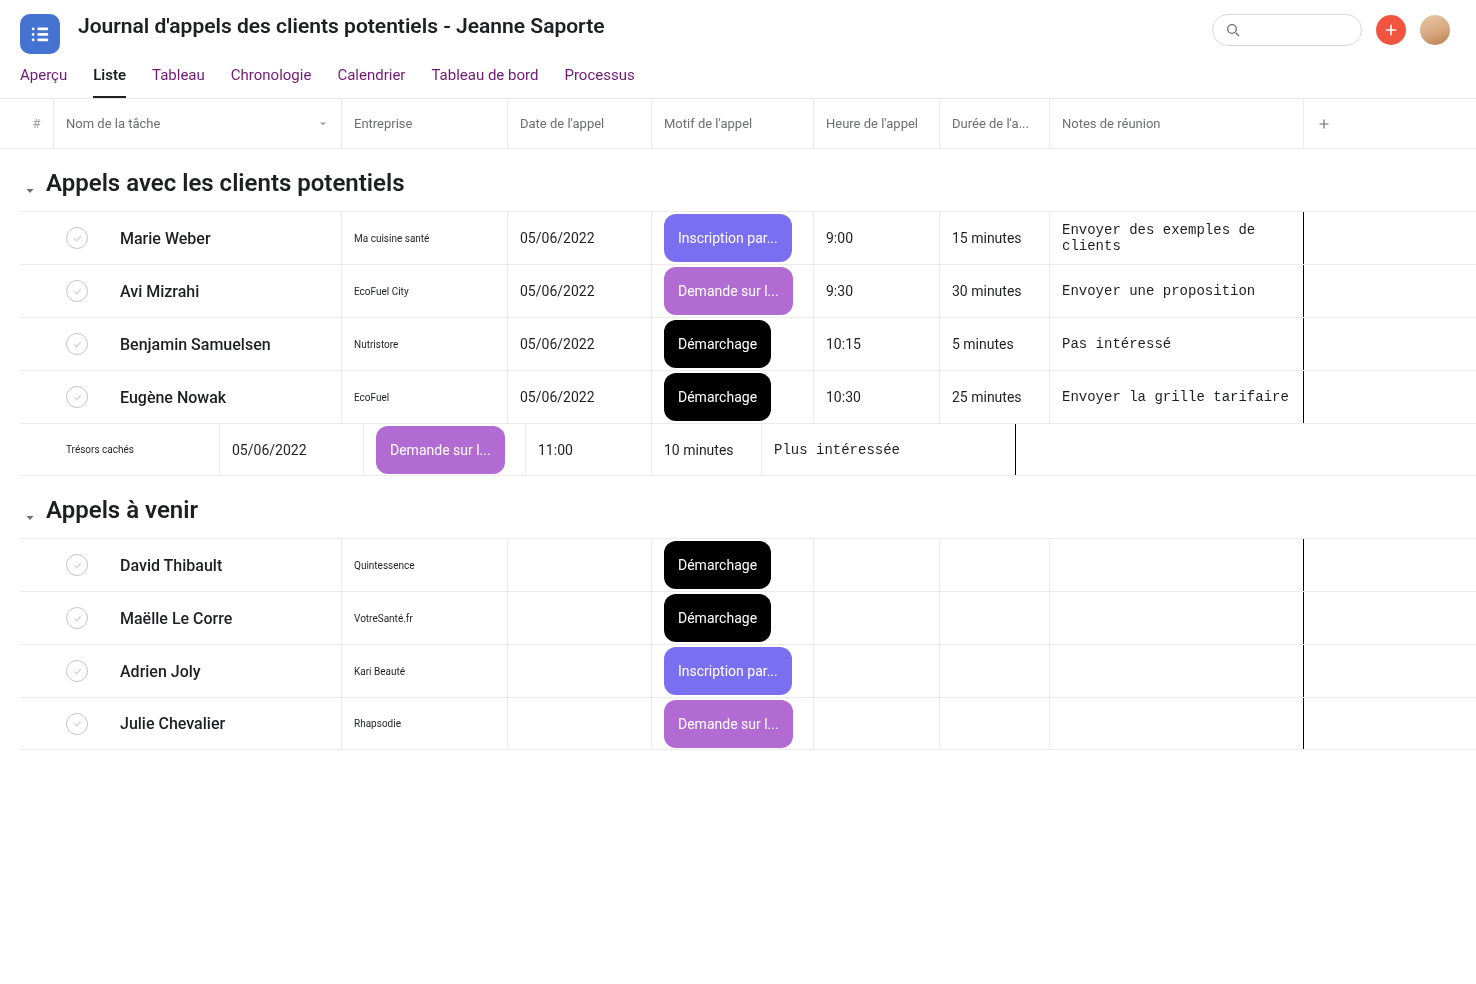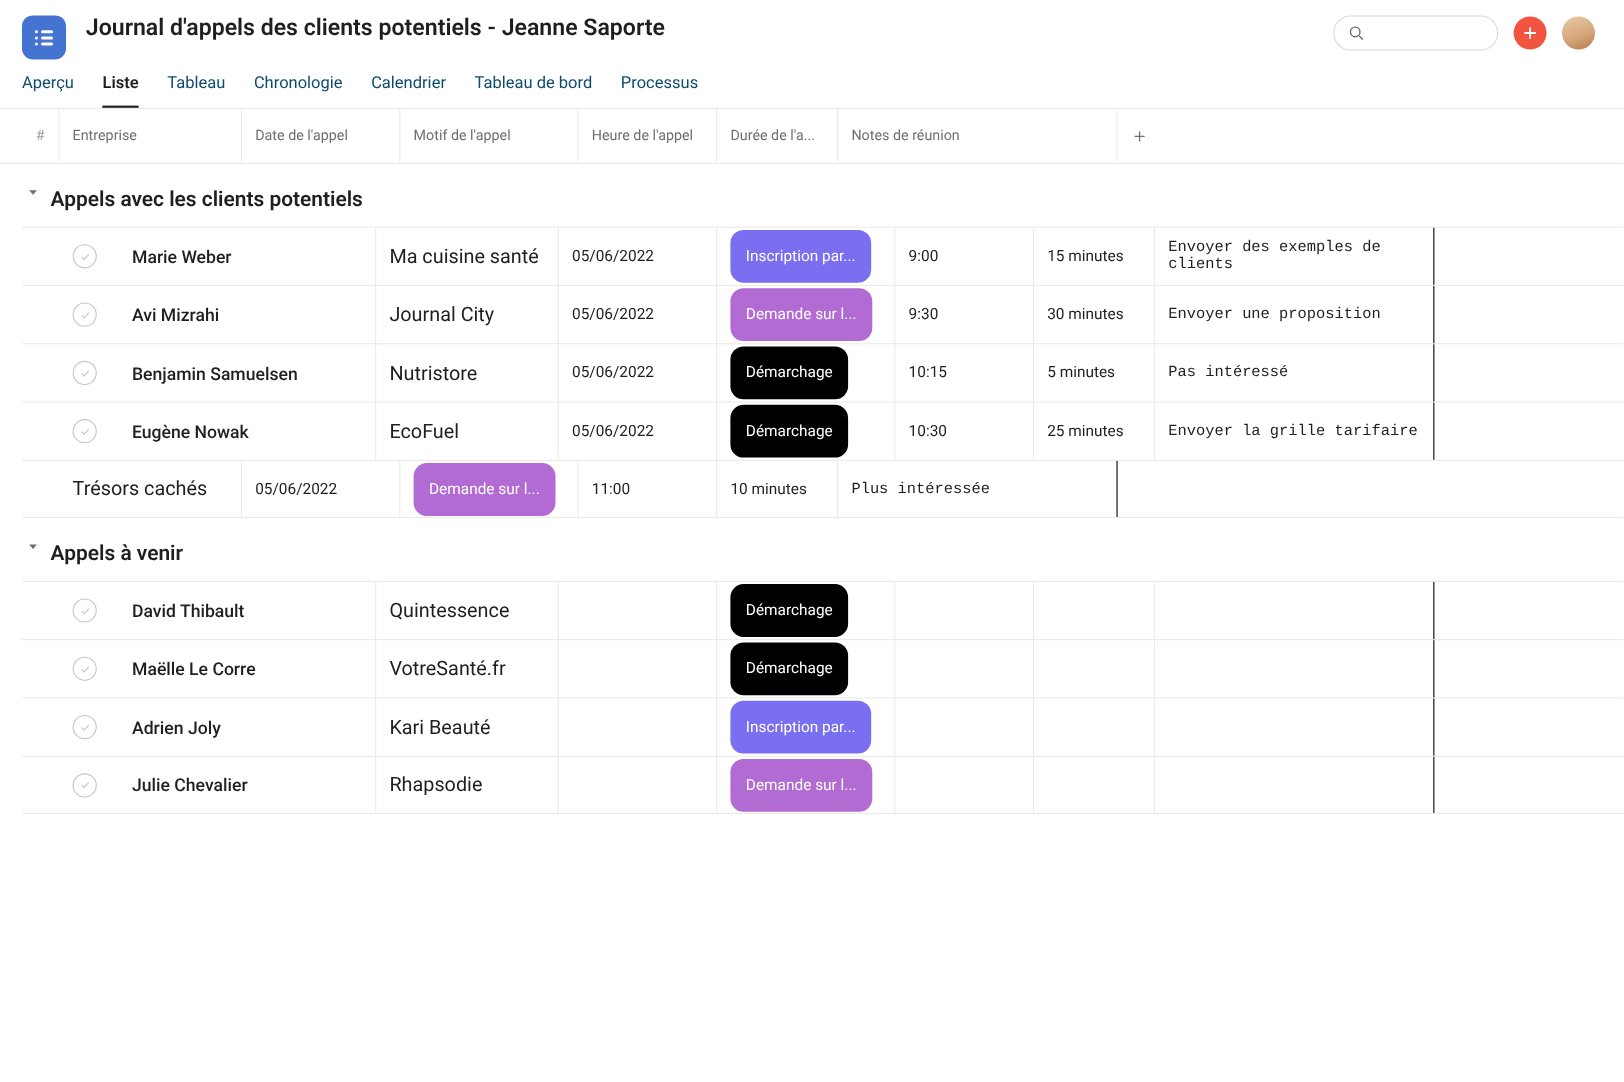--- a/index.html
+++ b/index.html
@@ -51,21 +51,21 @@
       background: linear-gradient(160deg,#e9c9a8 0%, #d4a47a 60%, #b97a4a 100%);
       overflow: hidden;
     }
     .tabs {
       display: flex; gap: 26px;
       padding: 12px 20px 0 20px;
       border-bottom: 1px solid #e8e8e8;
     }
     .tab {
       padding-bottom: 12px;
-      font-size: 15px; color: #0c4a6e;
+      font-size: 15px; color: #701a75;
       cursor: pointer;
     }
     .tab.active { color: #1e1f21; font-weight: 600; border-bottom: 2px solid #1e1f21; }
     .table-head {
       display: flex;
       border-bottom: 1px solid #e8e8e8;
       padding-left: 20px;
       height: 50px;
       align-items: stretch;
     }
@@ -80,23 +80,23 @@
     .col-name { width: 288px; position: relative; }
     .col-company { width: 166px; }
     .col-date { width: 144px; }
     .col-reason { width: 162px; }
     .col-hour { width: 126px; }
     .col-duration { width: 110px; }
     .col-notes { width: 254px; }
     .col-add { width: 40px; justify-content: center; border-right: none;}
     .col-name .chev { margin-left: auto; width:12px; height:12px; fill:#a2a0a2;}
     .group-head {
-      display: flex; align-items: flex-start; gap: 10px;
+      display: flex; align-items: flex-end; gap: 10px;
       padding: 20px 0 14px 4px;
-      font-size: 19px; font-weight: 600; color:#1e1f21;
+      font-size: 24px; font-weight: 600; color:#1e1f21;
     }
     .group-head svg { width: 12px; height: 12px; fill:#6d6e6f;}
     .row {
       display: flex;
       border-top: 1px solid #edeae9;
       height: 53px;
       align-items: stretch;
     }
     .group-rows .row:last-child { border-bottom: 1px solid #edeae9; }
     .cell {
@@ -109,21 +109,21 @@
     .cell.col-name { gap: 32px; }
     .check-circle {
       width: 22px; height: 22px;
       border-radius: 50%;
       border: 1.5px solid #c7c4c4;
       display: flex; align-items:center; justify-content:center;
       flex-shrink: 0;
     }
     .check-circle svg { width:11px; height:11px; stroke:#c7c4c4; fill:none; stroke-width:2.2;}
     .task-name { font-size: 16px; font-weight: 500; color:#1e1f21;}
-    .cell.col-company { font-size: 18px; color:#1e1f21;}
+    .cell.col-company { font-size: 10px; color:#1e1f21;}
     .cell.col-date, .cell.col-hour, .cell.col-duration, .cell.col-notes { font-size: 14px; color:#1e1f21;}
     .pill {
       display: inline-block;
       padding: 16px 14px;
       border-radius: 12px;
       font-size: 14px;
       color: #fff;
       white-space: nowrap;
       max-width: 100%;
       overflow: hidden;
@@ -172,20 +172,26 @@
     <div class="tab active">Liste</div>
     <div class="tab">Tableau</div>
     <div class="tab">Chronologie</div>
     <div class="tab">Calendrier</div>
     <div class="tab">Tableau de bord</div>
     <div class="tab">Processus</div>
   </div>
 
 <div class="table-head">
   <div class="col col-hash">#</div>
+  <div class="col col-name">
+    <span>Nom de la tâche</span>
+    <svg class="chev" viewBox="0 0 24 24">
+        <path d="M6 9l6 6 6-6z"></path>
+      </svg>
+  </div>
   <div class="col col-company">Entreprise</div>
   <div class="col col-date">Date de l'appel</div>
   <div class="col col-reason">Motif de l'appel</div>
   <div class="col col-hour">Heure de l'appel</div>
   <div class="col col-duration">Durée de l'a...</div>
   <div class="col col-notes">Notes de réunion</div>
   <div class="col col-add">
     <svg viewBox="0 0 24 24">
         <path d="M12 5v14M5 12h14" stroke="#6d6e6f" stroke-width="2" stroke-linecap="round" fill="none"></path>
       </svg>
@@ -223,21 +229,21 @@
       <div class="row">
         <div class="cell col-hash"></div>
         <div class="cell col-name">
           <span class="check-circle">
             <svg viewBox="0 0 24 24">
               <polyline points="5,12 10,17 19,7"></polyline>
             </svg>
           </span>
           <span class="task-name">Avi Mizrahi</span>
         </div>
-        <div class="cell col-company">Journal City</div>
+        <div class="cell col-company">EcoFuel City</div>
         <div class="cell col-date">05/06/2022</div>
         <div class="cell col-reason">
           <span class="pill purple">Demande sur l...</span>
         </div>
         <div class="cell col-hour">9:30</div>
         <div class="cell col-duration">30 minutes</div>
         <div class="cell col-notes">Envoyer une proposition</div>
         <div class="cell col-add"></div>
       </div>
       <div class="row">

